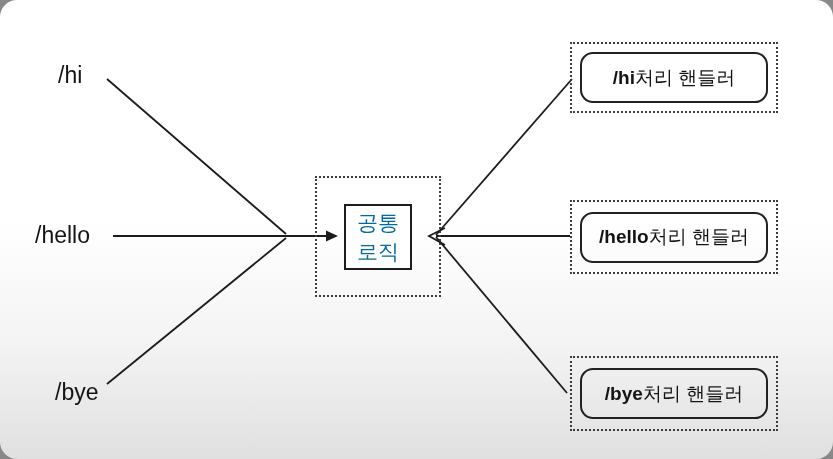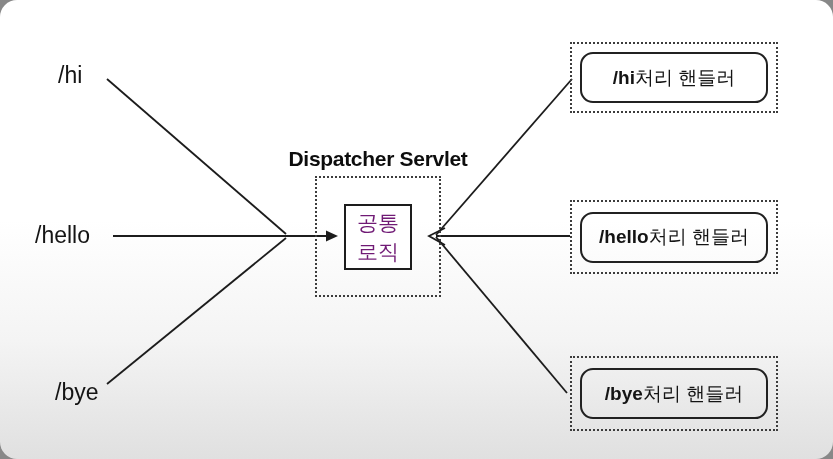--- a/index.html
+++ b/index.html
@@ -48,21 +48,21 @@
   .core-box {
     width: 64px; height: 62px;
     border: 2px solid #1d1d1d;
     background: #ffffff;
     display: flex;
     flex-direction: column;
     align-items: center;
     justify-content: center;
     font-size: 21px;
     line-height: 29px;
-    color: #701a75;
+    color: #0369a1;
     white-space: nowrap;
   }
   .handler-dotted {
     position: absolute;
     left: 570px;
     width: 204px;
     border: 2px dotted #3c3c3c;
     display: flex;
     align-items: center;
     justify-content: center;
@@ -99,21 +99,20 @@
       <line x1="436" y1="237" x2="567" y2="393"></line>
       <polyline points="445,228 429,236 445,245"></polyline>
     </g>
     <polygon points="338,236 326,230.5 326,241.5" fill="#1c1c1c" stroke="none"></polygon>
   </svg>
 
   <div class="route-label" style="left:58px; top:62px;">/hi</div>
   <div class="route-label" style="left:35px; top:222px;">/hello</div>
   <div class="route-label" style="left:55px; top:379px;">/bye</div>
 
-  <div class="dispatcher-title">Dispatcher Servlet</div>
 
   <div class="dispatcher-dotted">
     <div class="core-box">
       <span>공통</span>
       <span>로직</span>
     </div>
   </div>
 
   <div class="handler-dotted h0">
     <div class="handler-rounded">

